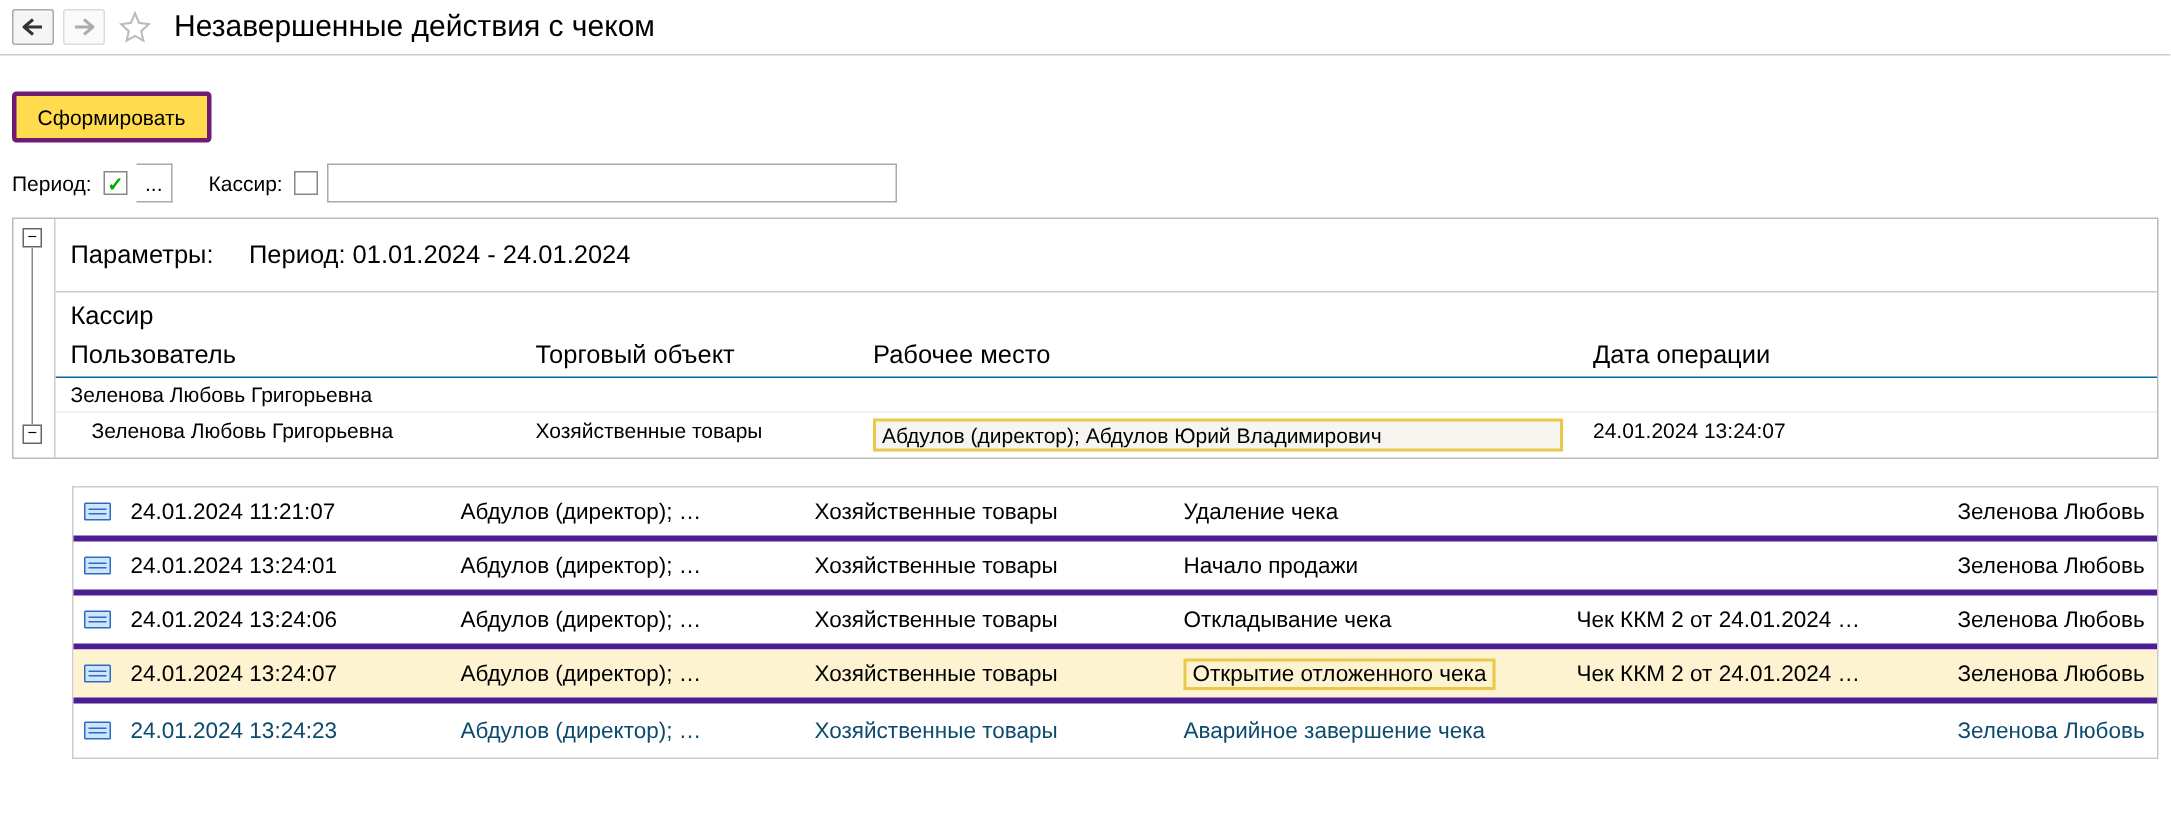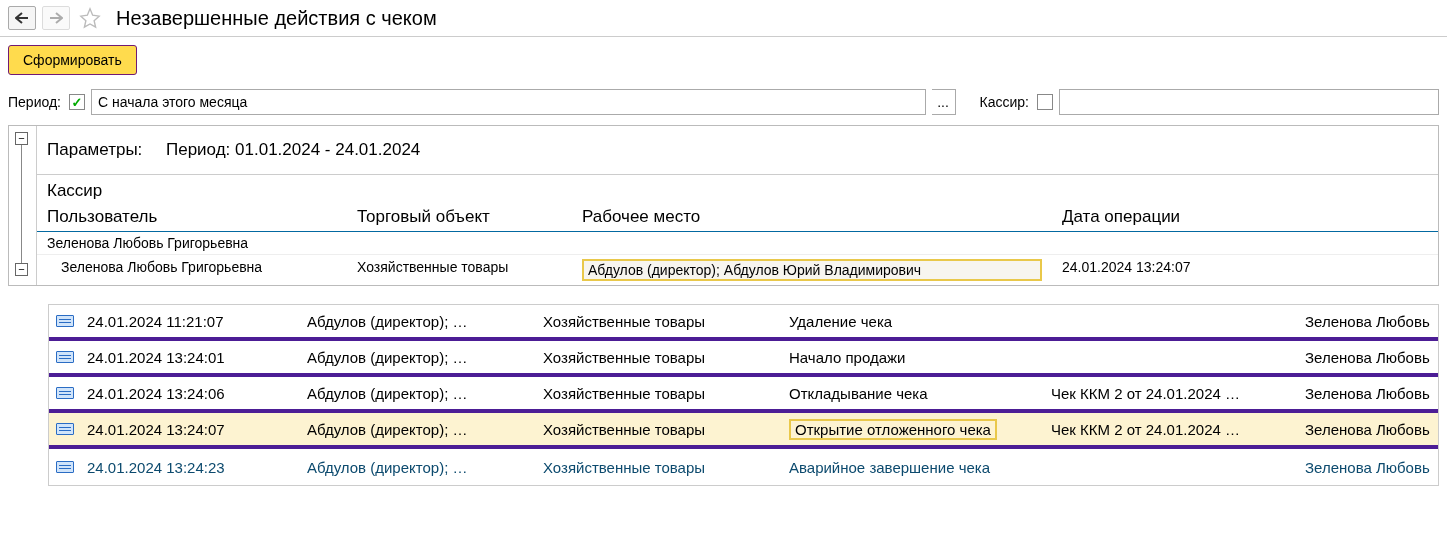--- a/index.html
+++ b/index.html
@@ -5,21 +5,21 @@
 * { box-sizing: border-box; margin: 0; padding: 0; }
 body { font-family: Arial, sans-serif; font-size: 13px; background: #fff; color: #000; }
 
 .toolbar { display: flex; align-items: center; padding: 4px 8px; gap: 6px; border-bottom: 1px solid #ccc; }
 .nav-btn { width: 28px; height: 24px; border: 1px solid #aaa; background: #f5f5f5; display: flex; align-items: center; justify-content: center; cursor: pointer; border-radius: 2px; }
 .nav-btn.disabled { opacity: 0.4; }
 .star-btn { width: 28px; height: 28px; display: flex; align-items: center; justify-content: center; cursor: pointer; }
 .page-title { font-size: 20px; margin-left: 6px; }
 
 .action-bar { padding: 8px; }
-.btn-primary { background: #ffdb4d; border: 1px solid #701a75; padding: 6px 14px; font-size: 14px; cursor: pointer; border-radius: 3px; }
+.btn-primary { background: #ffdb4d; border: 3px solid #701a75; padding: 6px 14px; font-size: 14px; cursor: pointer; border-radius: 3px; margin-top: 16px; }
 
 .filter-row { display: flex; align-items: center; padding: 6px 8px; gap: 6px; font-size: 14px; }
 .filter-label { margin-right: 2px; }
 .chk { width: 16px; height: 16px; border: 1px solid #888; display: inline-flex; align-items: center; justify-content: center; cursor: pointer; }
 .chk.checked::after { content: "✓"; color: #0a0; font-weight: bold; font-size: 13px; }
 .period-input { flex: 1; border: 1px solid #aaa; height: 26px; display: flex; align-items: center; padding: 0 6px; background: #fff; }
 .elips-btn { width: 24px; height: 26px; border: 1px solid #aaa; border-left: none; background: #fff; cursor: pointer; display: flex; align-items: center; justify-content: center; }
 .cashier-input { width: 380px; border: 1px solid #aaa; height: 26px; padding: 0 6px; }
 
 .report-area { margin: 4px 8px; border: 1px solid #bbb; position: relative; padding-left: 28px; }
@@ -80,23 +80,20 @@
   <div class="page-title">Незавершенные действия с чеком</div>
 </div>
 
 <div class="action-bar">
   <button class="btn-primary">Сформировать</button>
 </div>
 
 <div class="filter-row">
   <span class="filter-label">Период:</span>
   <span class="chk checked"></span>
-  <div class="period-input">
-      <span>С начала этого месяца</span>
-    </div>
   <div class="elips-btn">
       <span>...</span>
     </div>
   <span style="width:12px"></span>
   <span class="filter-label">Кассир:</span>
   <span class="chk"></span>
   <input class="cashier-input" style="">
 </div>
 
 <div class="report-area">

